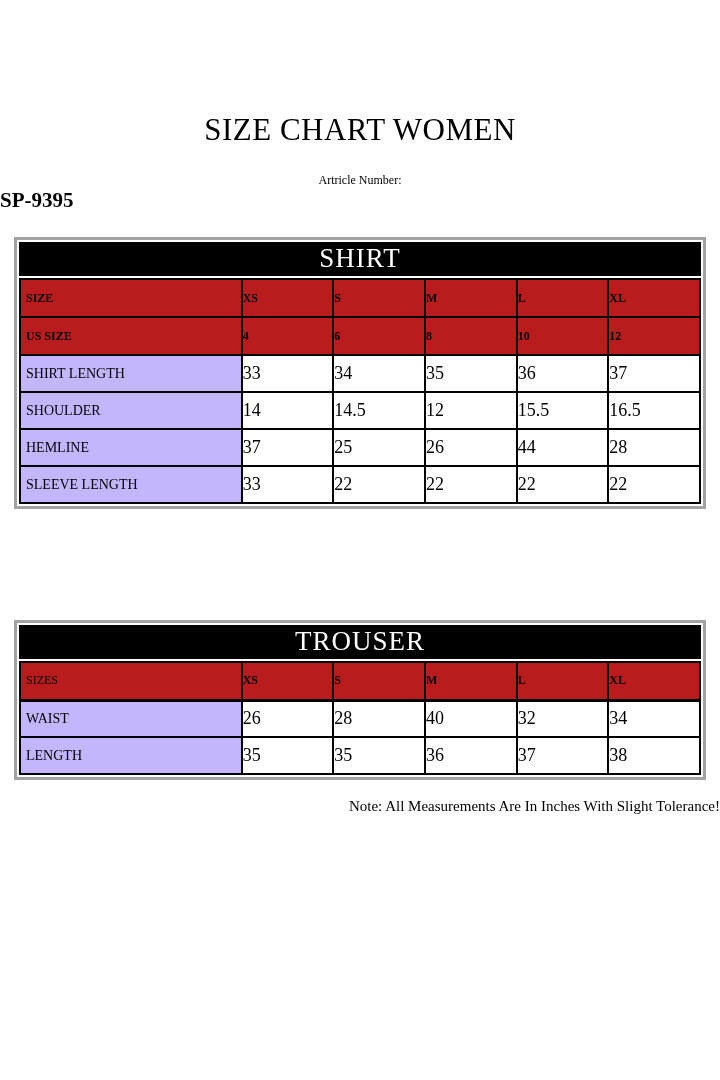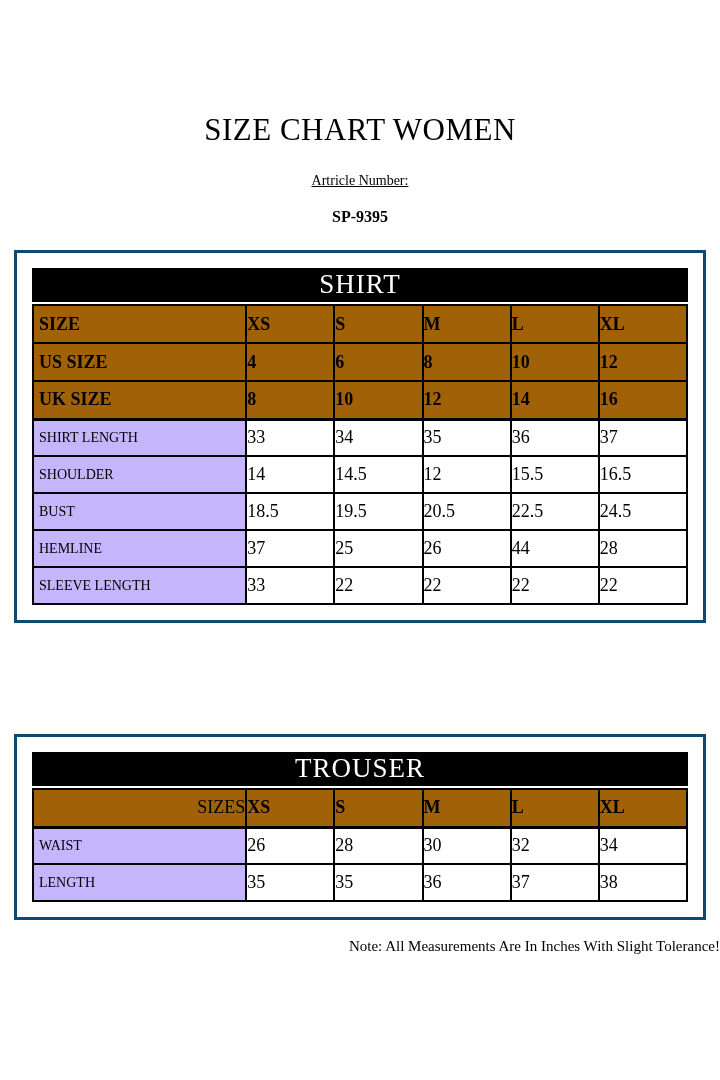--- a/index.html
+++ b/index.html
@@ -9,34 +9,33 @@
   .page-title {
     margin-top: 112px;
     text-align: center;
     font-size: 31px;
     font-weight: 400;
     letter-spacing: 0.5px;
   }
   .article-label {
     margin-top: 25px;
     text-align: center;
-    font-size: 14px;
-    text-decoration: underline;
+    font-size: 12px;
   }
   .article-number {
-    margin-top: 19px;
-    text-align: center;
-    font-size: 16px;
+    margin-top: 0;
+    text-align: left;
+    font-size: 21px;
     font-weight: 700;
   }
 
   .table-frame {
     margin: 8px 14px;
-    border: 3px solid #0c4a6e;
-    padding: 15px;
+    border: 3px solid #a3a3a3;
+    padding: 2px;
     background: #ffffff;
   }
   .frame-shirt   { margin-top: 24px; }
   .frame-trouser { margin-top: 111px; }
 
   .band {
     background: #000000;
     color: #ffffff;
     text-align: center;
     font-size: 27px;
@@ -55,22 +54,22 @@
   col.c-val   { width: 13.48%; }
 
   td {
     border: 2px solid #000;
     height: 38px;
     vertical-align: middle;
   }
   td.lbl { background: #c4b5fd; text-align: left; padding-left: 5px; }
   td.val { text-align: left; }
 
-  tr.r-size td { background: #a16207; font-weight: 700; font-size: 18px; }
-  tr.r-size td.lbl-plain { font-weight: 400; text-align: right; }
+  tr.r-size td { background: #b91c1c; font-weight: 700; font-size: 12px; }
+  tr.r-size td.lbl-plain { font-weight: 400; }
   tr.r-size-end td { border-bottom-width: 3px; }
   tr.r-meas { font-size: 18px; }
   tr.r-meas td { height: 37px; }
   tr.r-meas td.lbl { font-size: 14px; }
 
   .note {
     margin: 18px 0 0 18px;
     font-size: 15px;
     text-align: right;
   }
@@ -106,51 +105,35 @@
           <td class="val">XL</td>
         </tr>
         <tr class="r-size">
           <td class="lbl">US SIZE</td>
           <td class="val">4</td>
           <td class="val">6</td>
           <td class="val">8</td>
           <td class="val">10</td>
           <td class="val">12</td>
         </tr>
-        <tr class="r-size r-size-end">
-          <td class="lbl">UK SIZE</td>
-          <td class="val">8</td>
-          <td class="val">10</td>
-          <td class="val">12</td>
-          <td class="val">14</td>
-          <td class="val">16</td>
-        </tr>
         <tr class="r-meas">
           <td class="lbl">SHIRT LENGTH</td>
           <td class="val">33</td>
           <td class="val">34</td>
           <td class="val">35</td>
           <td class="val">36</td>
           <td class="val">37</td>
         </tr>
         <tr class="r-meas">
           <td class="lbl">SHOULDER</td>
           <td class="val">14</td>
           <td class="val">14.5</td>
           <td class="val">12</td>
           <td class="val">15.5</td>
           <td class="val">16.5</td>
-        </tr>
-        <tr class="r-meas">
-          <td class="lbl">BUST</td>
-          <td class="val">18.5</td>
-          <td class="val">19.5</td>
-          <td class="val">20.5</td>
-          <td class="val">22.5</td>
-          <td class="val">24.5</td>
         </tr>
         <tr class="r-meas">
           <td class="lbl">HEMLINE</td>
           <td class="val">37</td>
           <td class="val">25</td>
           <td class="val">26</td>
           <td class="val">44</td>
           <td class="val">28</td>
         </tr>
         <tr class="r-meas">
@@ -182,21 +165,21 @@
           <td class="val">XS</td>
           <td class="val">S</td>
           <td class="val">M</td>
           <td class="val">L</td>
           <td class="val">XL</td>
         </tr>
         <tr class="r-meas">
           <td class="lbl">WAIST</td>
           <td class="val">26</td>
           <td class="val">28</td>
-          <td class="val">30</td>
+          <td class="val">40</td>
           <td class="val">32</td>
           <td class="val">34</td>
         </tr>
         <tr class="r-meas">
           <td class="lbl">LENGTH</td>
           <td class="val">35</td>
           <td class="val">35</td>
           <td class="val">36</td>
           <td class="val">37</td>
           <td class="val">38</td>

